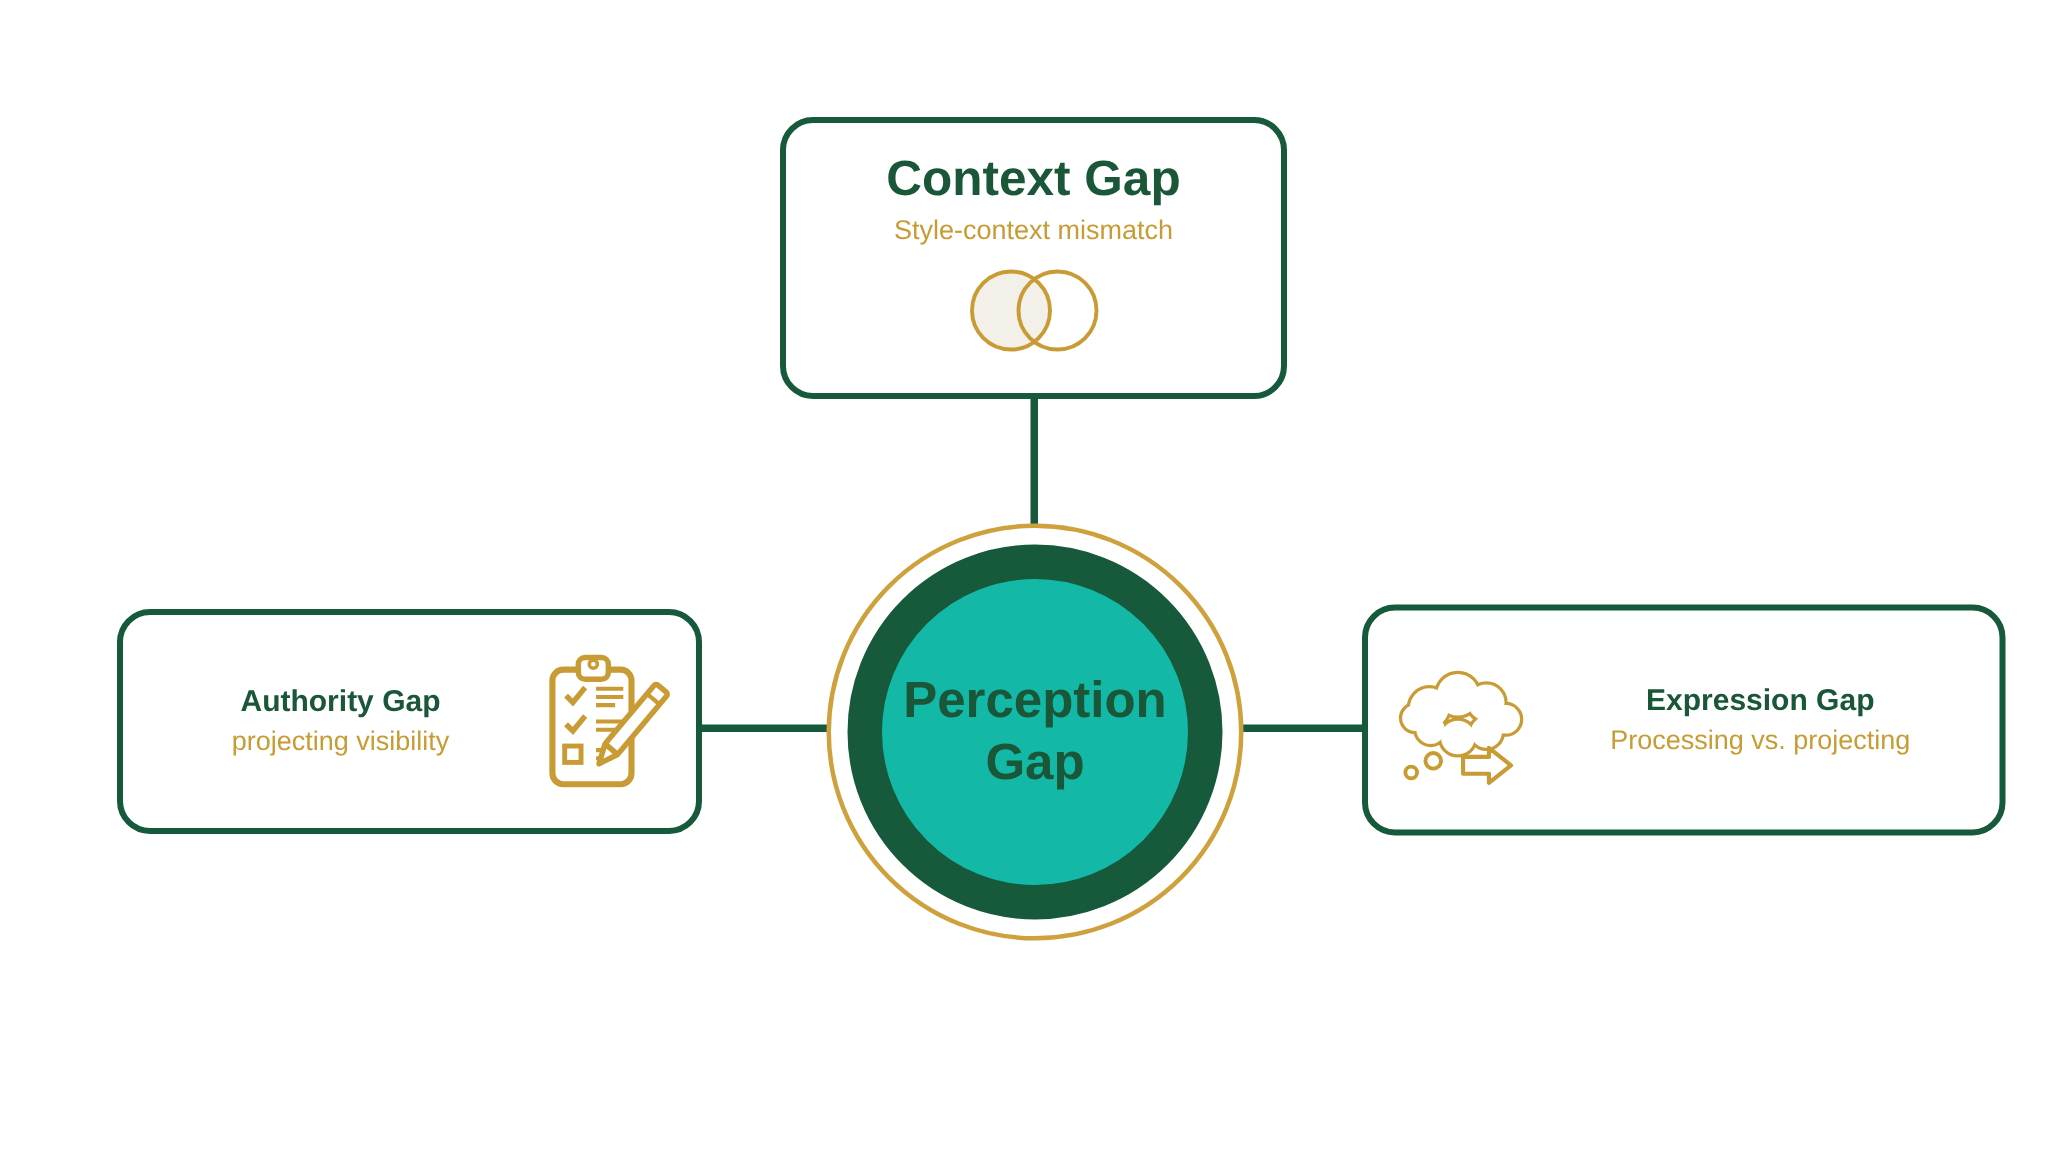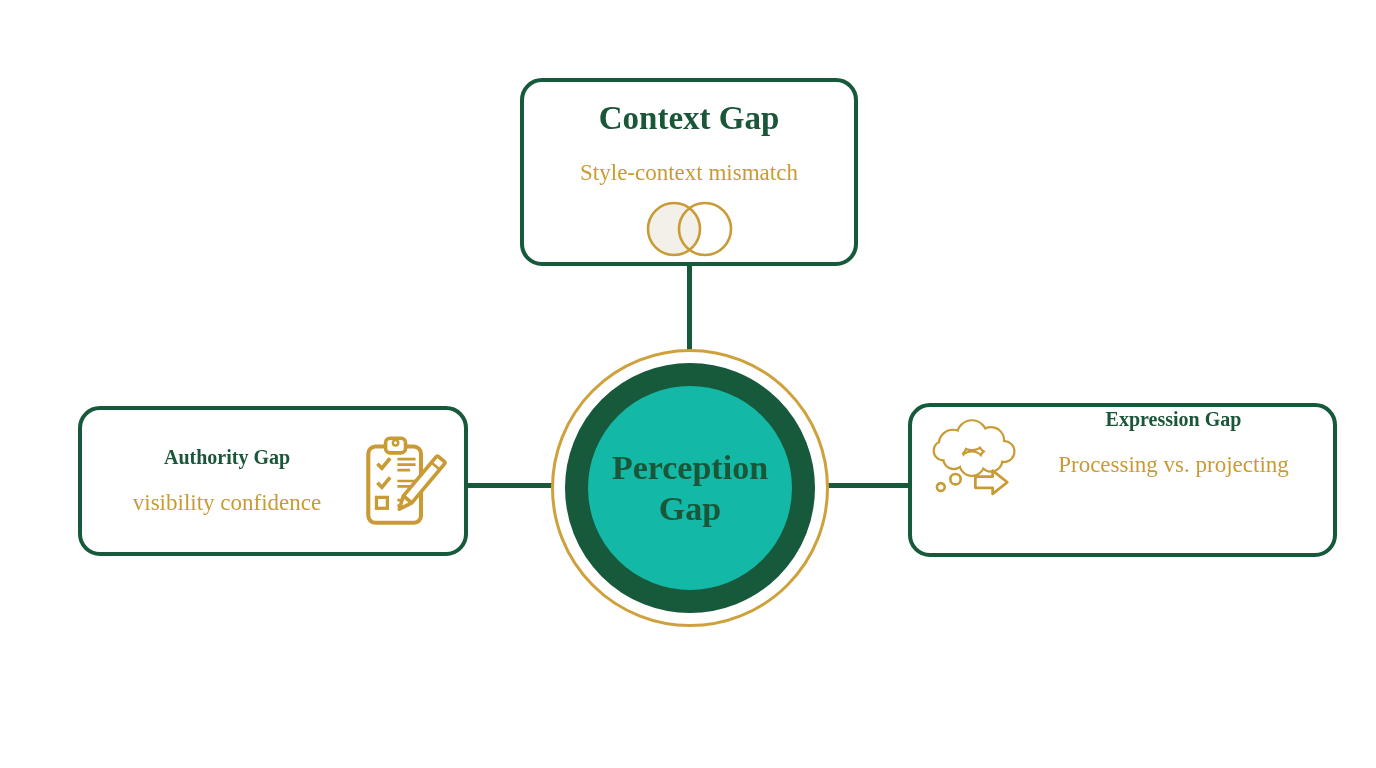--- a/index.html
+++ b/index.html
@@ -12,21 +12,20 @@
   * { margin: 0; padding: 0; box-sizing: border-box; }
   html, body { background: var(--bg); }
   body { font-family: "Liberation Sans", "DejaVu Sans", sans-serif; }
 
   .canvas {
     position: relative;
     width: 1376px;
     height: 768px;
     background: var(--bg);
     overflow: hidden;
-    font-family: Liberation Serif, serif;
   }
 
   
   .connector { position: absolute; background: var(--green); z-index: 1; }
   .connector.v { width: 5px; }
   .connector.h { height: 5px; }
   #connector-top   { left: 687px; top: 264px; height: 90px; }
   #connector-left  { left: 464px; top: 483px; width: 92px; }
   #connector-right { left: 824px; top: 483px; width: 88px; }
 
@@ -41,35 +40,35 @@
   #node-context {
     left: 520px; top: 78px; width: 338px; height: 188px;
     text-align: center; padding-top: 17px;
   }
   #node-authority {
     left: 78px; top: 406px; width: 390px; height: 150px;
     display: flex; align-items: center;
   }
   #node-expression {
     left: 908px; top: 403px; width: 429px; height: 154px;
-    display: flex; align-items: flex-start;
+    display: flex; align-items: center;
   }
 
   .node-title {
     color: var(--green-text);
     font-weight: bold;
     font-size: 20px;
     line-height: 1.2;
   }
   #node-context .node-title { font-size: 33px; }
   .node-subtitle {
     color: var(--gold);
-    font-size: 23px;
+    font-size: 18px;
     line-height: 1.28;
-    margin-top: 19px;
+    margin-top: 3px;
   }
 
   #node-context .venn-wrap { margin-top: 10px; }
 
   .side-text { flex: 1; text-align: center; }
   #node-authority .side-text { padding-left: 20px; }
   #node-expression .side-text { padding-right: 10px; }
 
   .icon-wrap { flex: 0 0 auto; display: flex; align-items: center; justify-content: center; }
   #node-authority .icon-wrap { width: 112px; padding-right: 14px; }
@@ -123,21 +122,21 @@
         <circle cx="37" cy="32" r="26" fill="#F3F0EA" stroke="#C89B35" stroke-width="2.6"></circle>
         <circle cx="68" cy="32" r="26" fill="none" stroke="#C89B35" stroke-width="2.6"></circle>
       </svg>
     </div>
   </div>
 
   <div id="node-authority" class="node-box">
     <div class="side-text">
       <div class="node-title">Authority Gap</div>
       <div class="node-subtitle">
-        <div>visibility confidence</div>
+        <div>projecting visibility</div>
       </div>
     </div>
     <div class="icon-wrap">
       <svg width="92" height="100" viewBox="0 0 100 110" aria-hidden="true">
 
         <rect class="gstroke" x="14" y="17" width="58" height="84" rx="8" stroke-width="4.5"></rect>
 
         <rect x="33" y="8" width="22" height="16" rx="5" fill="#fff" stroke="#C89B35" stroke-width="4"></rect>
         <circle class="gstroke" cx="44" cy="13" r="3" stroke-width="2.6"></circle>
 

